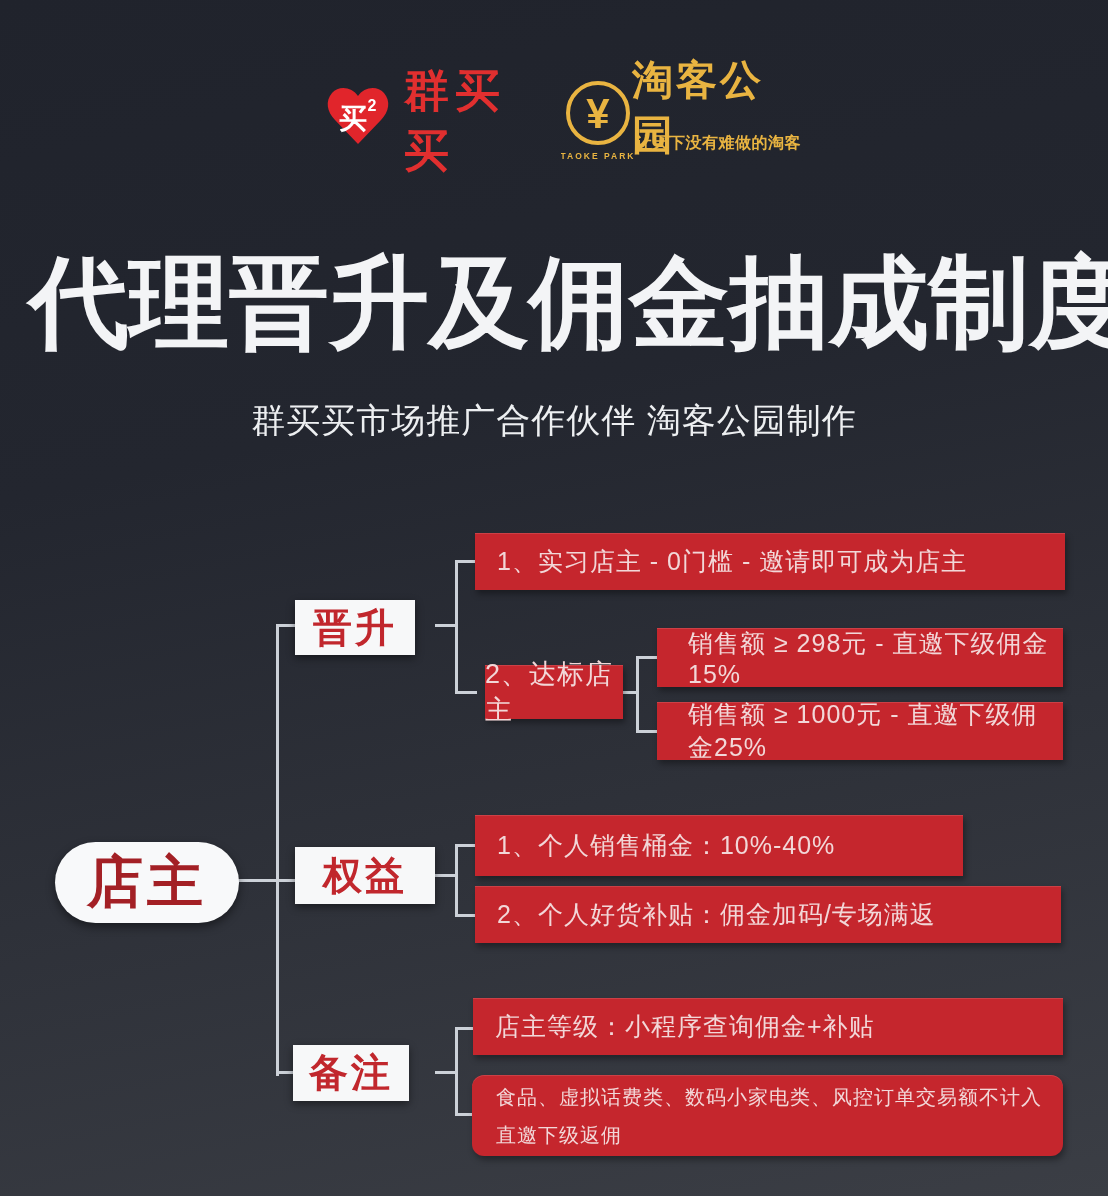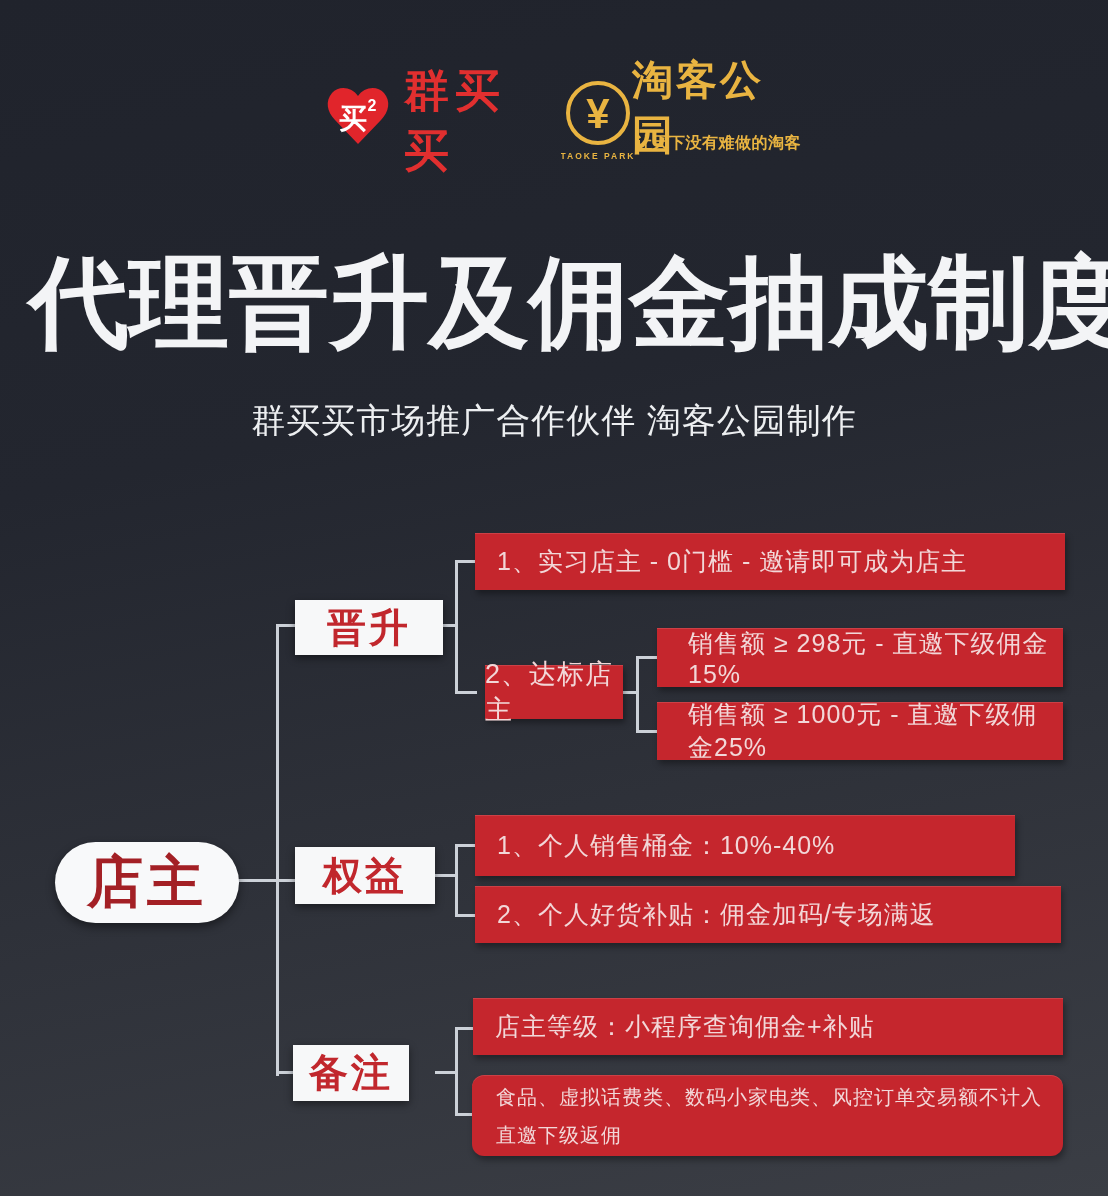--- a/index.html
+++ b/index.html
@@ -55,35 +55,35 @@
     font-size:56px;font-weight:bold;letter-spacing:4px;
     box-shadow:0 4px 10px rgba(0,0,0,0.45);
   }
   .node{
     position:absolute;background:#f7f8f9;
     display:flex;align-items:center;justify-content:center;
     color:#c1272d;font-family:"DejaVu Serif","Liberation Serif",serif;
     font-size:39px;font-weight:bold;letter-spacing:3px;
     box-shadow:0 3px 8px rgba(0,0,0,0.45);
   }
-  .node-jinsheng{left:295px;top:600px;width:148px;height:55px;}
+  .node-jinsheng{left:295px;top:600px;width:120px;height:55px;}
   .node-quanyi{left:295px;top:847px;width:140px;height:57px;}
   .node-beizhu{left:293px;top:1045px;width:116px;height:56px;}
   .leaf{
     position:absolute;background:#c5262d;color:#f2d7d8;
     display:flex;align-items:center;
     font-size:25px;letter-spacing:1px;
     padding:0 14px 0 22px;box-sizing:border-box;
     box-shadow:2px 4px 6px rgba(0,0,0,0.35), inset 0 1px 0 rgba(255,255,255,0.12);
   }
   .leaf-a{left:475px;top:533px;width:590px;height:57px;}
   .leaf-dabiao{left:477px;top:665px;width:138px;height:54px;justify-content:center;padding:0;font-size:27px;margin-left:8px;}
   .leaf-c{left:657px;top:628px;width:406px;height:59px;padding-left:31px;}
   .leaf-d{left:657px;top:702px;width:406px;height:58px;padding-left:31px;}
-  .leaf-q1{left:475px;top:815px;width:540px;height:61px;text-align:right;}
+  .leaf-q1{left:475px;top:815px;width:488px;height:61px;text-align:right;}
   .leaf-q2{left:475px;top:886px;width:586px;height:57px;}
   .leaf-b1{left:473px;top:998px;width:590px;height:57px;}
   .leaf-b2{left:472px;top:1075px;width:591px;height:81px;font-size:20px;line-height:38px;padding:0 10px 0 24px;border-radius:12px;}
 </style>
 </head>
 <body>
 
 <div class="canvas">
 
   <div class="logo-row">

